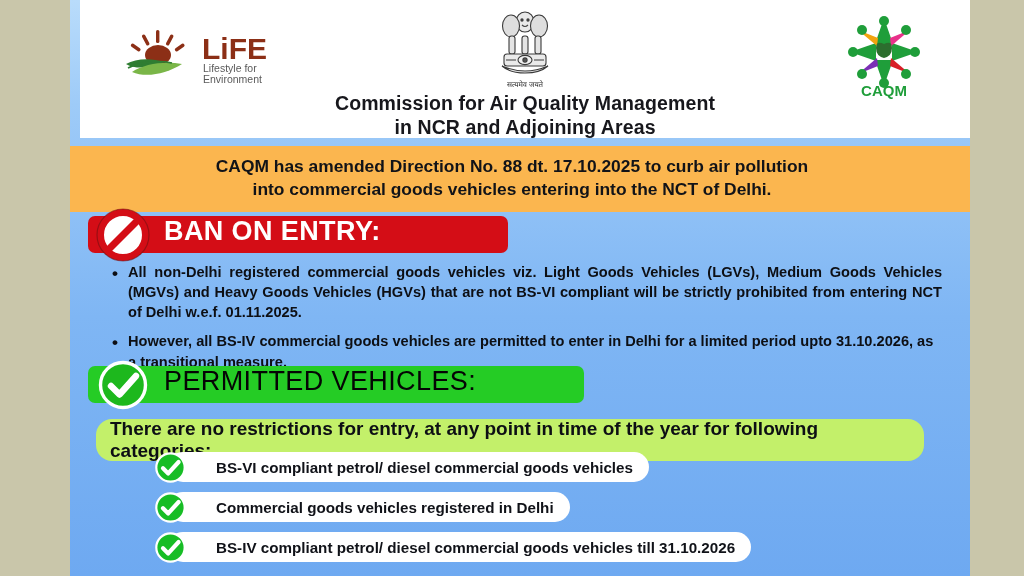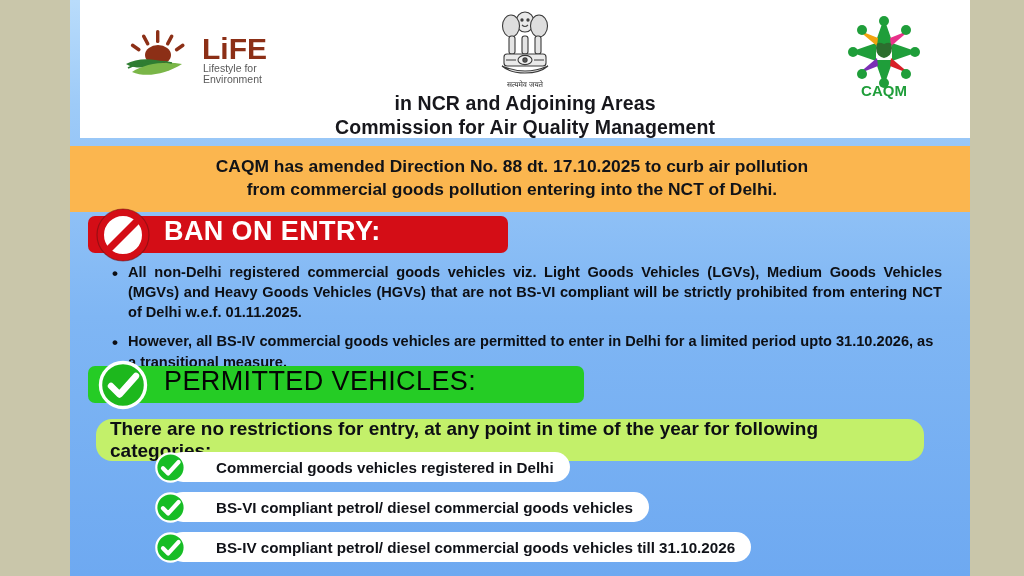--- a/index.html
+++ b/index.html
@@ -195,28 +195,28 @@
           </g>
           <g fill="#2c6e2e">
             <path d="M0 -8 q8 -4 8 4 q0 8 -8 10 q-8 -2 -8 -10 q0 -8 8 -4 Z"></path>
           </g>
         </g>
         <text x="48" y="82" text-anchor="middle" font-family="'Liberation Sans',sans-serif" font-size="15" font-weight="bold" fill="#1f9e3a">CAQM</text>
       </svg>
     </div>
 
     <div class="org-title">
+      <div>Commission for Air Quality Management</div>
       <div>in NCR and Adjoining Areas</div>
-      <div>Commission for Air Quality Management</div>
     </div>
   </div>
 
   <div class="notice">
     <div>CAQM has amended Direction No. 88 dt. 17.10.2025 to curb air pollution</div>
-    <div>from commercial goods pollution entering into the NCT of Delhi.</div>
+    <div>into commercial goods vehicles entering into the NCT of Delhi.</div>
   </div>
 
   <div class="banner banner-ban">
     <span class="banner-label">BAN ON ENTRY:</span>
     <span class="banner-icon">
       <svg viewBox="0 0 54 54" width="54" height="54">
         <circle cx="27" cy="27" r="22.5" fill="#ffffff" stroke="#d40d16" stroke-width="7"></circle>
         <line x1="11.5" y1="42.5" x2="42.5" y2="11.5" stroke="#d40d16" stroke-width="7"></line>
         <circle cx="27" cy="27" r="26" fill="none" stroke="#6b1010" stroke-width="1.2" opacity=".55"></circle>
       </svg>
@@ -240,45 +240,45 @@
       <svg viewBox="0 0 54 54" width="54" height="54">
         <circle cx="27" cy="27" r="22.5" fill="#1db81d" stroke="#ffffff" stroke-width="3.4"></circle>
         <path d="M15 28 l8.5 8.5 L40 18" fill="none" stroke="#ffffff" stroke-width="6.4" stroke-linecap="round" stroke-linejoin="round"></path>
       </svg>
     </span>
   </div>
 
   <div class="subnote">There are no restrictions for entry, at any point in time of the year for following categories:</div>
 
   <div class="perm-list">
+
+    <div class="perm-item">
+      <span class="perm-check">
+        <svg viewBox="0 0 33 33" width="33" height="33">
+          <circle cx="16.5" cy="16.5" r="14.2" fill="#17bd25" stroke="#ffffff" stroke-width="2.2"></circle>
+          <path d="M9 17.2 l5.2 5.2 L24.6 11" fill="none" stroke="#ffffff" stroke-width="4.2" stroke-linecap="round" stroke-linejoin="round"></path>
+        </svg>
+      </span>
+      <span class="perm-pill">BS-VI compliant petrol/ diesel commercial goods vehicles</span>
+    </div>
 
     <div class="perm-item">
       <span class="perm-check">
         <svg viewBox="0 0 33 33" width="33" height="33">
           <circle cx="16.5" cy="16.5" r="14.2" fill="#17bd25" stroke="#ffffff" stroke-width="2.2"></circle>
           <path d="M9 17.2 l5.2 5.2 L24.6 11" fill="none" stroke="#ffffff" stroke-width="4.2" stroke-linecap="round" stroke-linejoin="round"></path>
         </svg>
       </span>
       <span class="perm-pill">Commercial goods vehicles registered in Delhi</span>
     </div>
 
     <div class="perm-item">
       <span class="perm-check">
         <svg viewBox="0 0 33 33" width="33" height="33">
           <circle cx="16.5" cy="16.5" r="14.2" fill="#17bd25" stroke="#ffffff" stroke-width="2.2"></circle>
           <path d="M9 17.2 l5.2 5.2 L24.6 11" fill="none" stroke="#ffffff" stroke-width="4.2" stroke-linecap="round" stroke-linejoin="round"></path>
         </svg>
       </span>
-      <span class="perm-pill">BS-VI compliant petrol/ diesel commercial goods vehicles</span>
-    </div>
-
-    <div class="perm-item">
-      <span class="perm-check">
-        <svg viewBox="0 0 33 33" width="33" height="33">
-          <circle cx="16.5" cy="16.5" r="14.2" fill="#17bd25" stroke="#ffffff" stroke-width="2.2"></circle>
-          <path d="M9 17.2 l5.2 5.2 L24.6 11" fill="none" stroke="#ffffff" stroke-width="4.2" stroke-linecap="round" stroke-linejoin="round"></path>
-        </svg>
-      </span>
       <span class="perm-pill">BS-IV compliant petrol/ diesel commercial goods vehicles till 31.10.2026</span>
     </div>
 
   </div>
 </div>
 
 </body></html>

